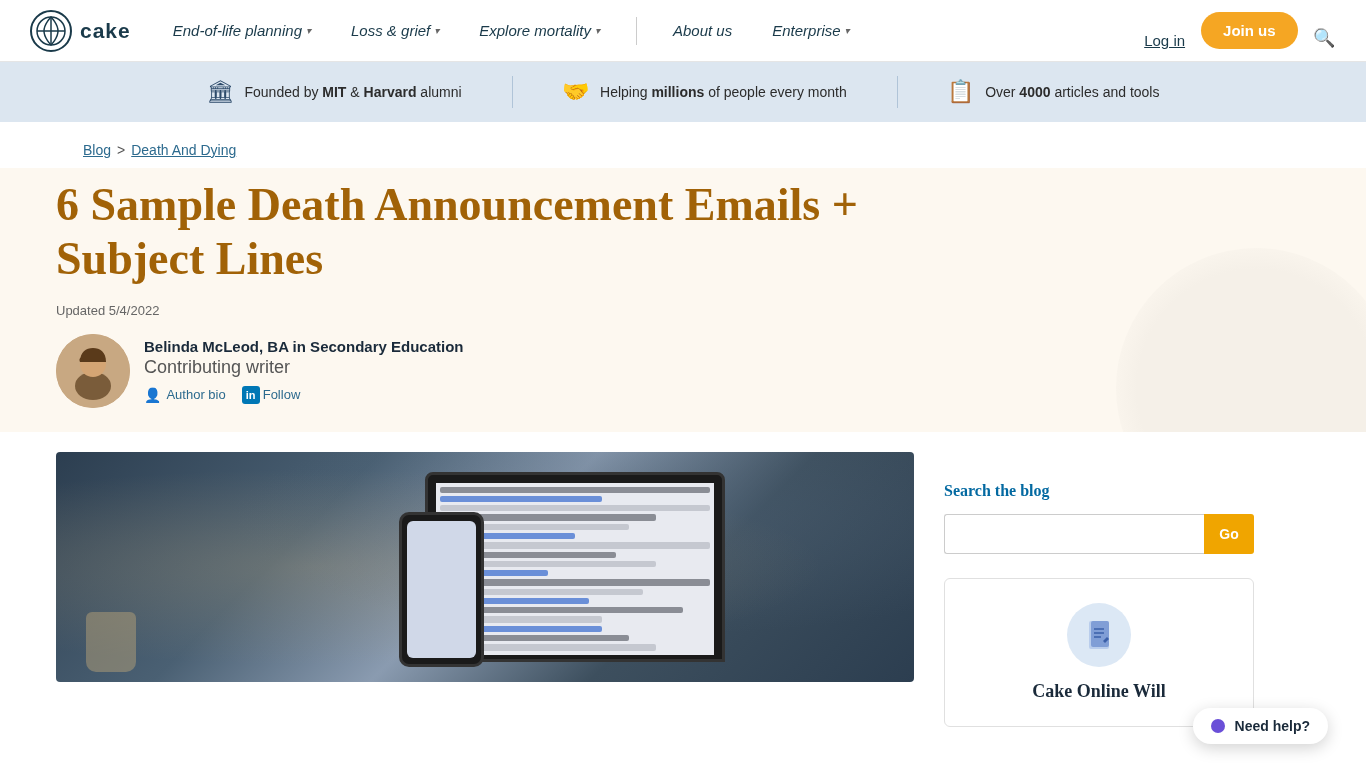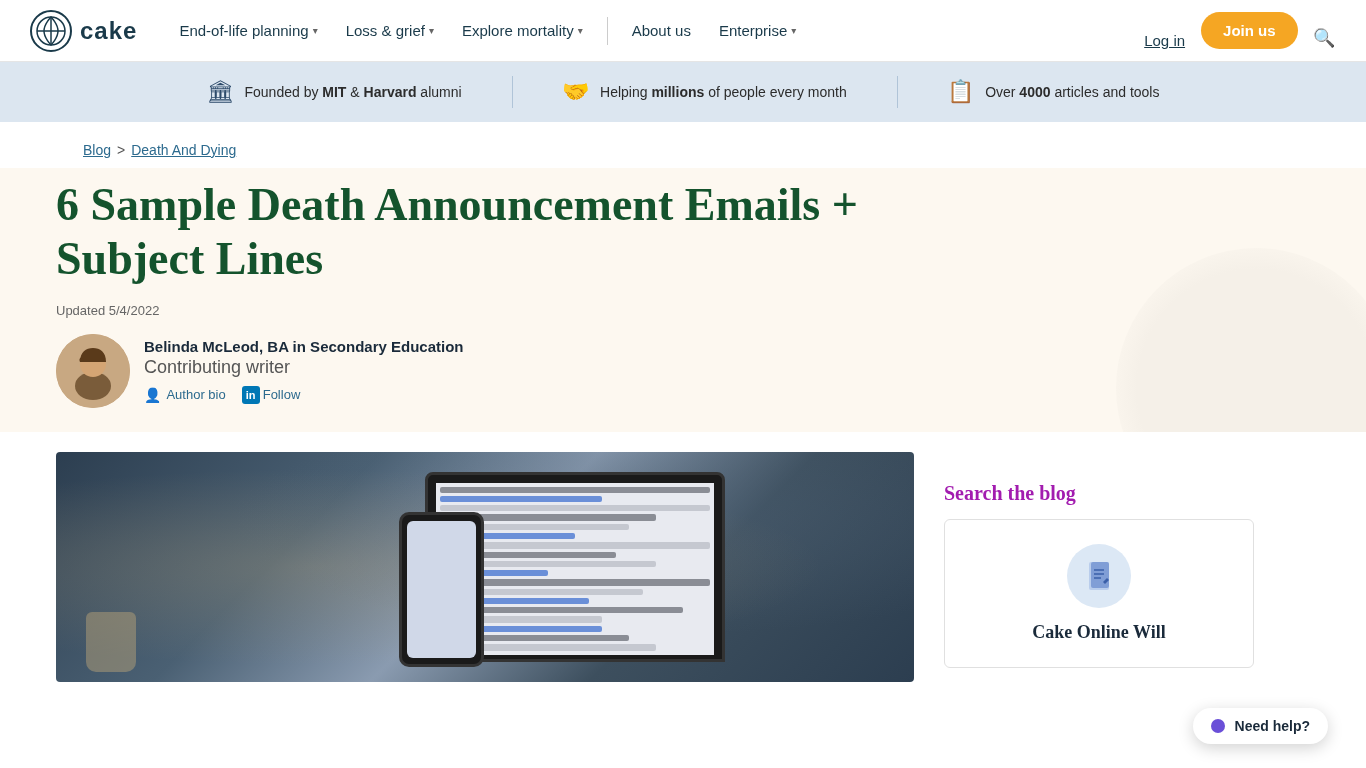--- a/index.html
+++ b/index.html
@@ -20,30 +20,31 @@
       gap: 8px;
       margin-right: 30px;
       text-decoration: none;
     }
     .nav-logo-icon {
       width: 42px;
       height: 42px;
     }
     .nav-logo-text {
       font-family: Arial, sans-serif;
-      font-size: 24px;
+      font-size: 21px;
       font-weight: 700;
       color: #1a3a4a;
       letter-spacing: 1px;
     }
     .nav-links {
       display: flex;
       align-items: center;
-      gap: 4px;
+      gap: 16px;
       flex: 1;
+      font-style: italic;
     }
     .nav-item {
       display: flex;
       align-items: center;
       gap: 4px;
       padding: 8px 12px;
       font-family: Arial, sans-serif;
       font-size: 15px;
       color: #1a3a4a;
       cursor: pointer;
@@ -143,21 +144,21 @@
     }
     .sidebar {
       width: 310px;
       flex-shrink: 0;
       padding-top: 30px;
     }
     .article-title {
       font-family: Georgia, serif;
       font-size: 46px;
       font-weight: 700;
-      color: #14532d;
+      color: #a16207;
       line-height: 1.18;
       max-width: 850px;
       margin-bottom: 16px;
     }
     .article-updated {
       font-family: Arial, sans-serif;
       font-size: 13px;
       color: #666;
       margin-bottom: 16px;
     }
@@ -293,23 +294,23 @@
       left: 5px;
       right: 5px;
       bottom: 6px;
       background: #d0d8e8;
       border-radius: 6px;
     }
 
     
     .sidebar-search-title {
       font-family: Georgia, serif;
-      font-size: 20px;
-      font-weight: 700;
-      color: #a21caf;
+      font-size: 16px;
+      font-weight: 700;
+      color: #0369a1;
       margin-bottom: 14px;
     }
     .sidebar-search-row {
       display: flex;
       gap: 0;
       margin-bottom: 24px;
     }
     .sidebar-search-input {
       flex: 1;
       height: 40px;
@@ -532,20 +533,24 @@
       <div class="phone-sim">
         <div class="phone-screen"></div>
       </div>
 
       <div style="position:absolute;bottom:10px;left:30px;width:50px;height:60px;background:rgba(180,160,120,0.5);border-radius:6px 6px 10px 10px;"></div>
     </div>
   </div>
 
   <div class="sidebar">
     <div class="sidebar-search-title">Search the blog</div>
+    <div class="sidebar-search-row">
+      <input class="sidebar-search-input" type="text" style="">
+      <button class="sidebar-search-btn">Go</button>
+    </div>
 
     <div class="sidebar-card">
       <div class="sidebar-card-icon">
         <svg width="32" height="32" viewBox="0 0 32 32" xmlns="http://www.w3.org/2000/svg">
           <rect x="6" y="2" width="20" height="28" rx="2" fill="#6a8fd8" opacity="0.3"></rect>
           <rect x="8" y="2" width="18" height="26" rx="2" fill="#5a7fc8" opacity="0.6"></rect>
           <line x1="11" y1="10" x2="21" y2="10" stroke="#3a5fa8" stroke-width="1.5"></line>
           <line x1="11" y1="14" x2="21" y2="14" stroke="#3a5fa8" stroke-width="1.5"></line>
           <line x1="11" y1="18" x2="18" y2="18" stroke="#3a5fa8" stroke-width="1.5"></line>
           <path d="M20 22 L24 18 L26 20 L22 24 Z" fill="#3a5fa8"></path>

